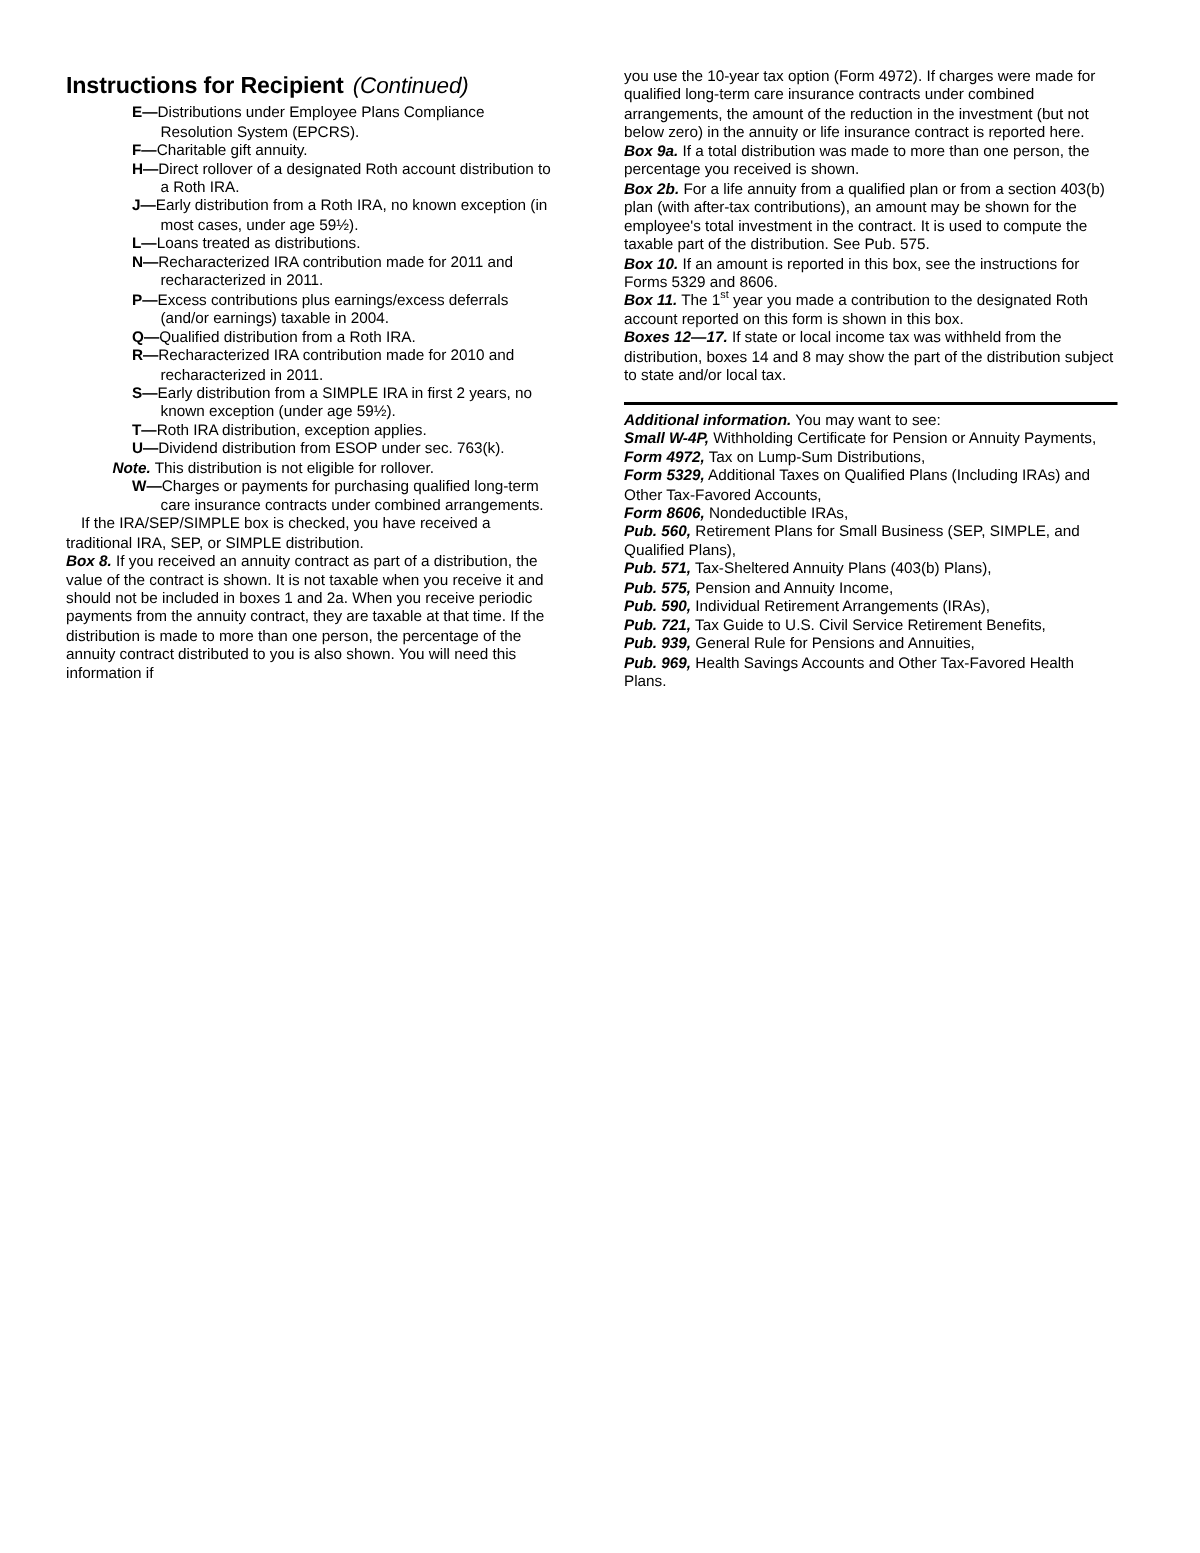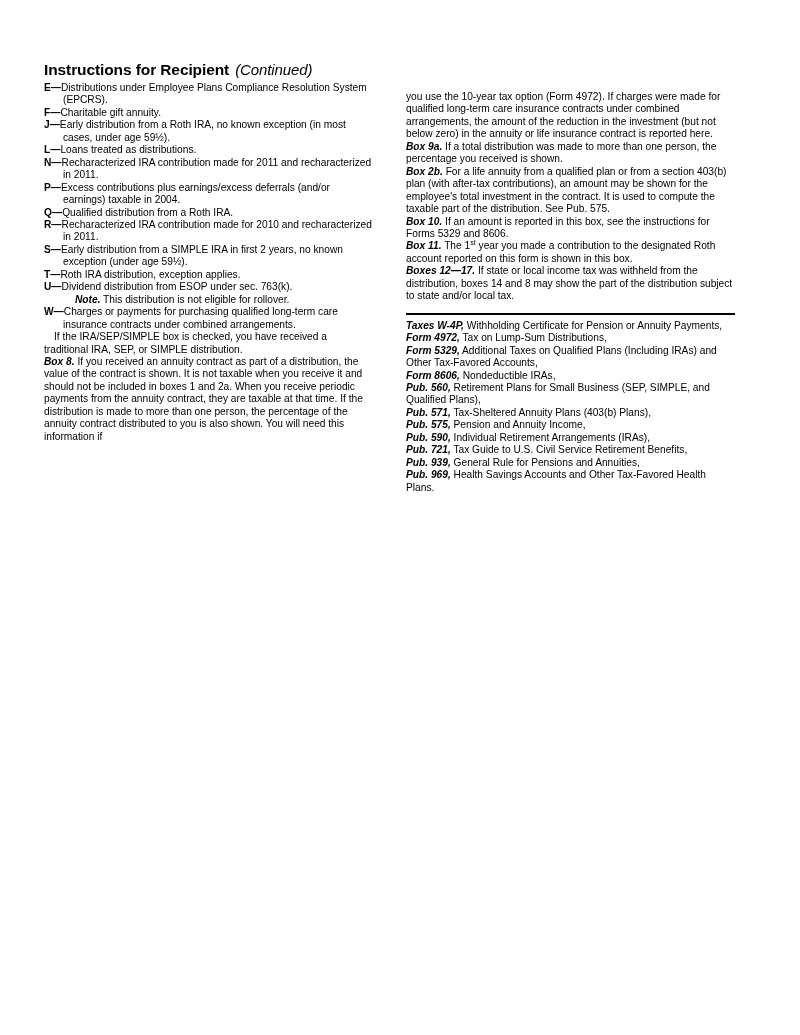--- a/index.html
+++ b/index.html
@@ -17,33 +17,32 @@
   .page {
     position: relative;
     width: 800px;
     height: 1035px;
     background: #ffffff;
     overflow: hidden;
   }
   .content {
     position: absolute;
     left: 44px;
-    top: 61px;
+    top: 44px;
     width: 704px;
     display: flex;
-    gap: 33px;
-    align-items: flex-start;
+    gap: 43px;
+    align-items: center;
   }
   .col {
     width: 329px;
     flex: 0 0 329px;
   }
   .col-right {
     padding-top: 2px;
-    margin-top: 28px;
   }
 
   h1.title {
     margin: 0 0 3px 0;
     font-size: 15.5px;
     font-weight: bold;
     line-height: 18px;
     letter-spacing: -0.1px;
     white-space: nowrap;
   }
@@ -58,20 +57,21 @@
     margin: 0;
     font-size: 10.2px;
     line-height: 12.45px;
     text-align: left;
   }
 
   
   .code-item {
     padding-left: 19px;
     text-indent: -19px;
+    margin-left: 44px;
   }
   .code-item .code {
     font-weight: bold;
   }
   .note-line {
     padding-left: 31px;
     text-indent: 0;
   }
   .note-line .lead {
     font-weight: bold;
@@ -103,20 +103,21 @@
 <div class="page">
   <div class="content">
 
     <div class="col col-left">
 
       <h1 class="title"><span>Instructions for Recipient</span><span class="cont">(Continued)</span></h1>
 
       <div>
         <p class="code-item"><span class="code">E—</span><span>Distributions under Employee Plans Compliance Resolution System (EPCRS).</span></p>
         <p class="code-item"><span class="code">F—</span><span>Charitable gift annuity.</span></p>
+        <p class="code-item"><span class="code">H—</span><span>Direct rollover of a designated Roth account distribution to a Roth IRA.</span></p>
         <p class="code-item"><span class="code">J—</span><span>Early distribution from a Roth IRA, no known exception (in most cases, under age 59½).</span></p>
         <p class="code-item"><span class="code">L—</span><span>Loans treated as distributions.</span></p>
         <p class="code-item"><span class="code">N—</span><span>Recharacterized IRA contribution made for 2011 and recharacterized in 2011.</span></p>
         <p class="code-item"><span class="code">P—</span><span>Excess contributions plus earnings/excess deferrals (and/or earnings) taxable in 2004.</span></p>
         <p class="code-item"><span class="code">Q—</span><span>Qualified distribution from a Roth IRA.</span></p>
         <p class="code-item"><span class="code">R—</span><span>Recharacterized IRA contribution made for 2010 and recharacterized in 2011.</span></p>
         <p class="code-item"><span class="code">S—</span><span>Early distribution from a SIMPLE IRA in first 2 years, no known exception (under age 59½).</span></p>
         <p class="code-item"><span class="code">T—</span><span>Roth IRA distribution, exception applies.</span></p>
         <p class="code-item"><span class="code">U—</span><span>Dividend distribution from ESOP under sec. 763(k).</span></p>
       </div>
@@ -140,23 +141,24 @@
       <p><span class="lead">Box 2b.</span><span> For a life annuity from a qualified plan or from a section 403(b) plan (with after-tax contributions), an amount may be shown for the employee's total investment in the contract. It is used to compute the taxable part of the distribution. See  Pub. 575.</span></p>
 
       <p><span class="lead">Box 10.</span><span> If an amount is reported in this box, see the instructions for Forms 5329 and 8606.</span></p>
 
       <p><span class="lead">Box 11.</span><span> The 1</span><sup>st</sup><span> year you made a contribution to the designated Roth account reported on this form is shown in this box.</span></p>
 
       <p><span class="lead">Boxes 12—17.</span><span> If state or local income tax was withheld from the distribution, boxes 14 and 8 may show the part of the distribution subject to state and/or local tax.</span></p>
 
       <hr class="rule">
 
+      <p><span class="lead">Additional information.</span><span>  You may want to see:</span></p>
 
       <div>
-        <p><span class="lead">Taxes W-4P,</span><span> Withholding Certificate for Pension or Annuity Payments,</span></p>
+        <p><span class="lead">Small W-4P,</span><span> Withholding Certificate for Pension or Annuity Payments,</span></p>
         <p><span class="lead">Form 4972,</span><span> Tax on Lump-Sum Distributions,</span></p>
         <p><span class="lead">Form 5329,</span><span> Additional Taxes on Qualified Plans (Including IRAs) and Other Tax-Favored Accounts,</span></p>
         <p><span class="lead">Form 8606,</span><span> Nondeductible IRAs,</span></p>
         <p><span class="lead">Pub. 560,</span><span> Retirement Plans for Small Business (SEP, SIMPLE, and Qualified Plans),</span></p>
         <p><span class="lead">Pub. 571,</span><span> Tax-Sheltered Annuity Plans (403(b) Plans),</span></p>
         <p><span class="lead">Pub. 575,</span><span> Pension and Annuity Income,</span></p>
         <p><span class="lead">Pub. 590,</span><span> Individual Retirement Arrangements (IRAs),</span></p>
         <p><span class="lead">Pub. 721,</span><span> Tax Guide to U.S. Civil Service Retirement Benefits,</span></p>
         <p><span class="lead">Pub. 939,</span><span> General Rule for Pensions and Annuities,</span></p>
         <p><span class="lead">Pub. 969,</span><span> Health Savings Accounts and Other Tax-Favored Health Plans.</span></p>

